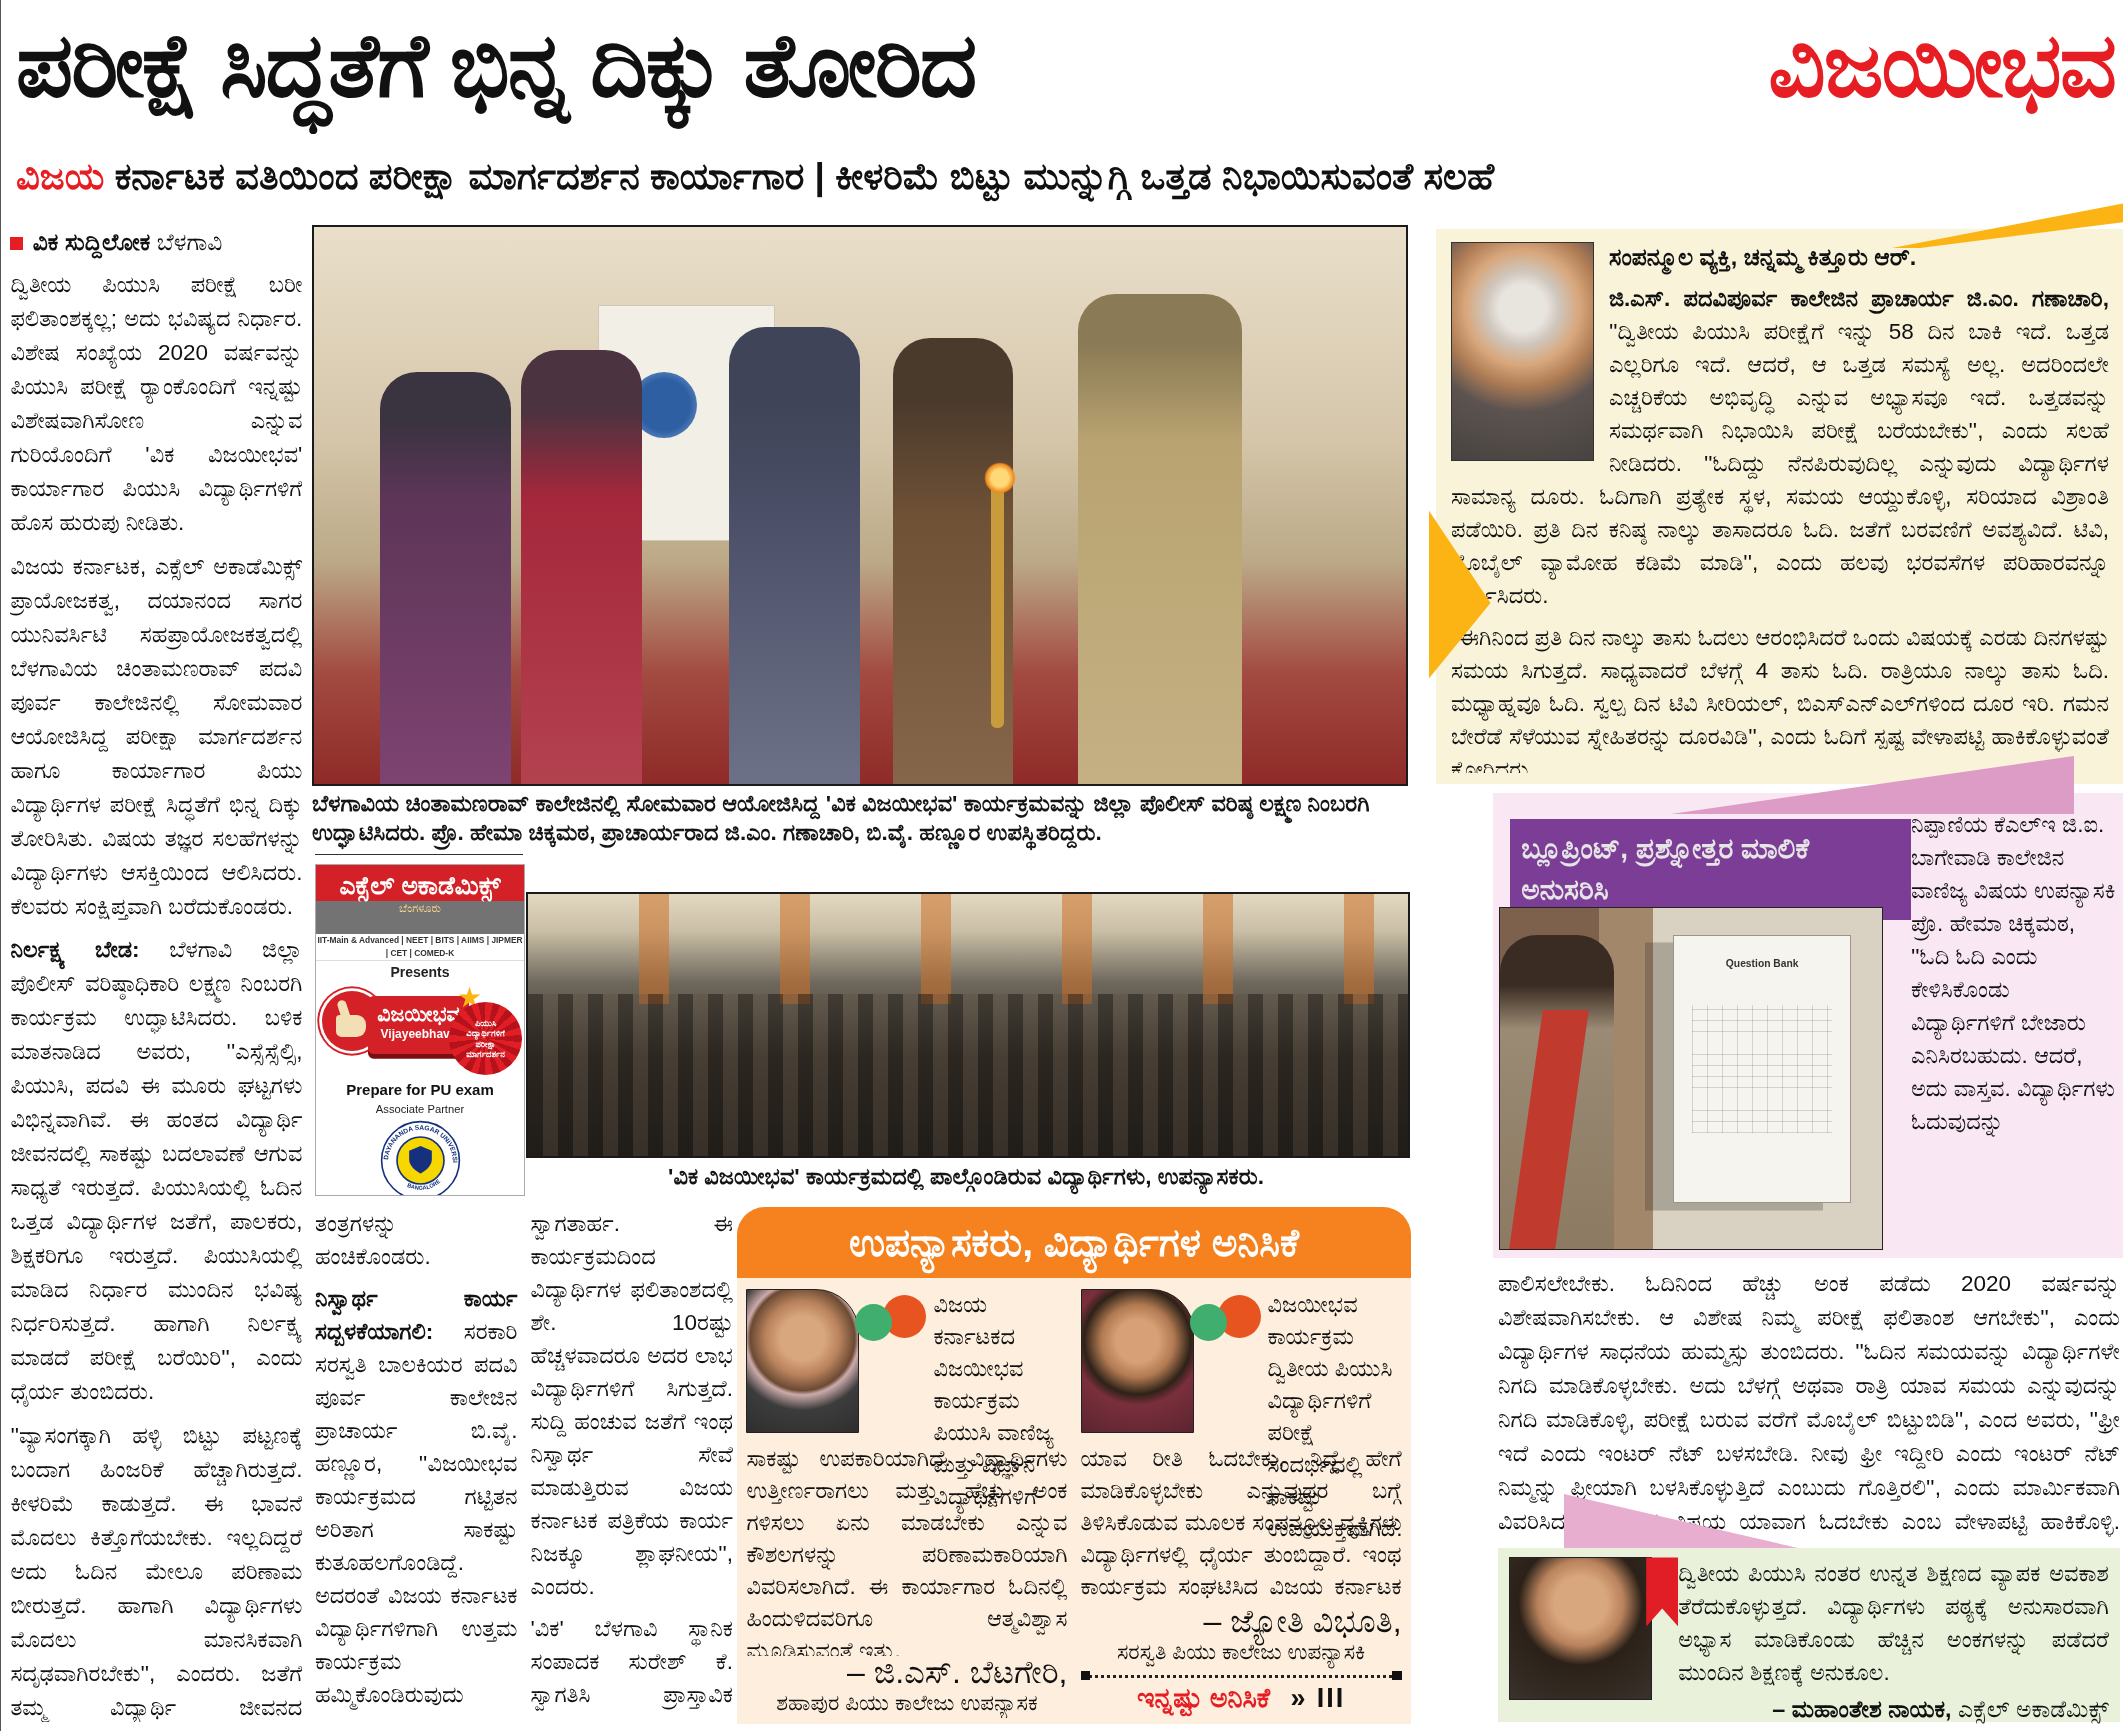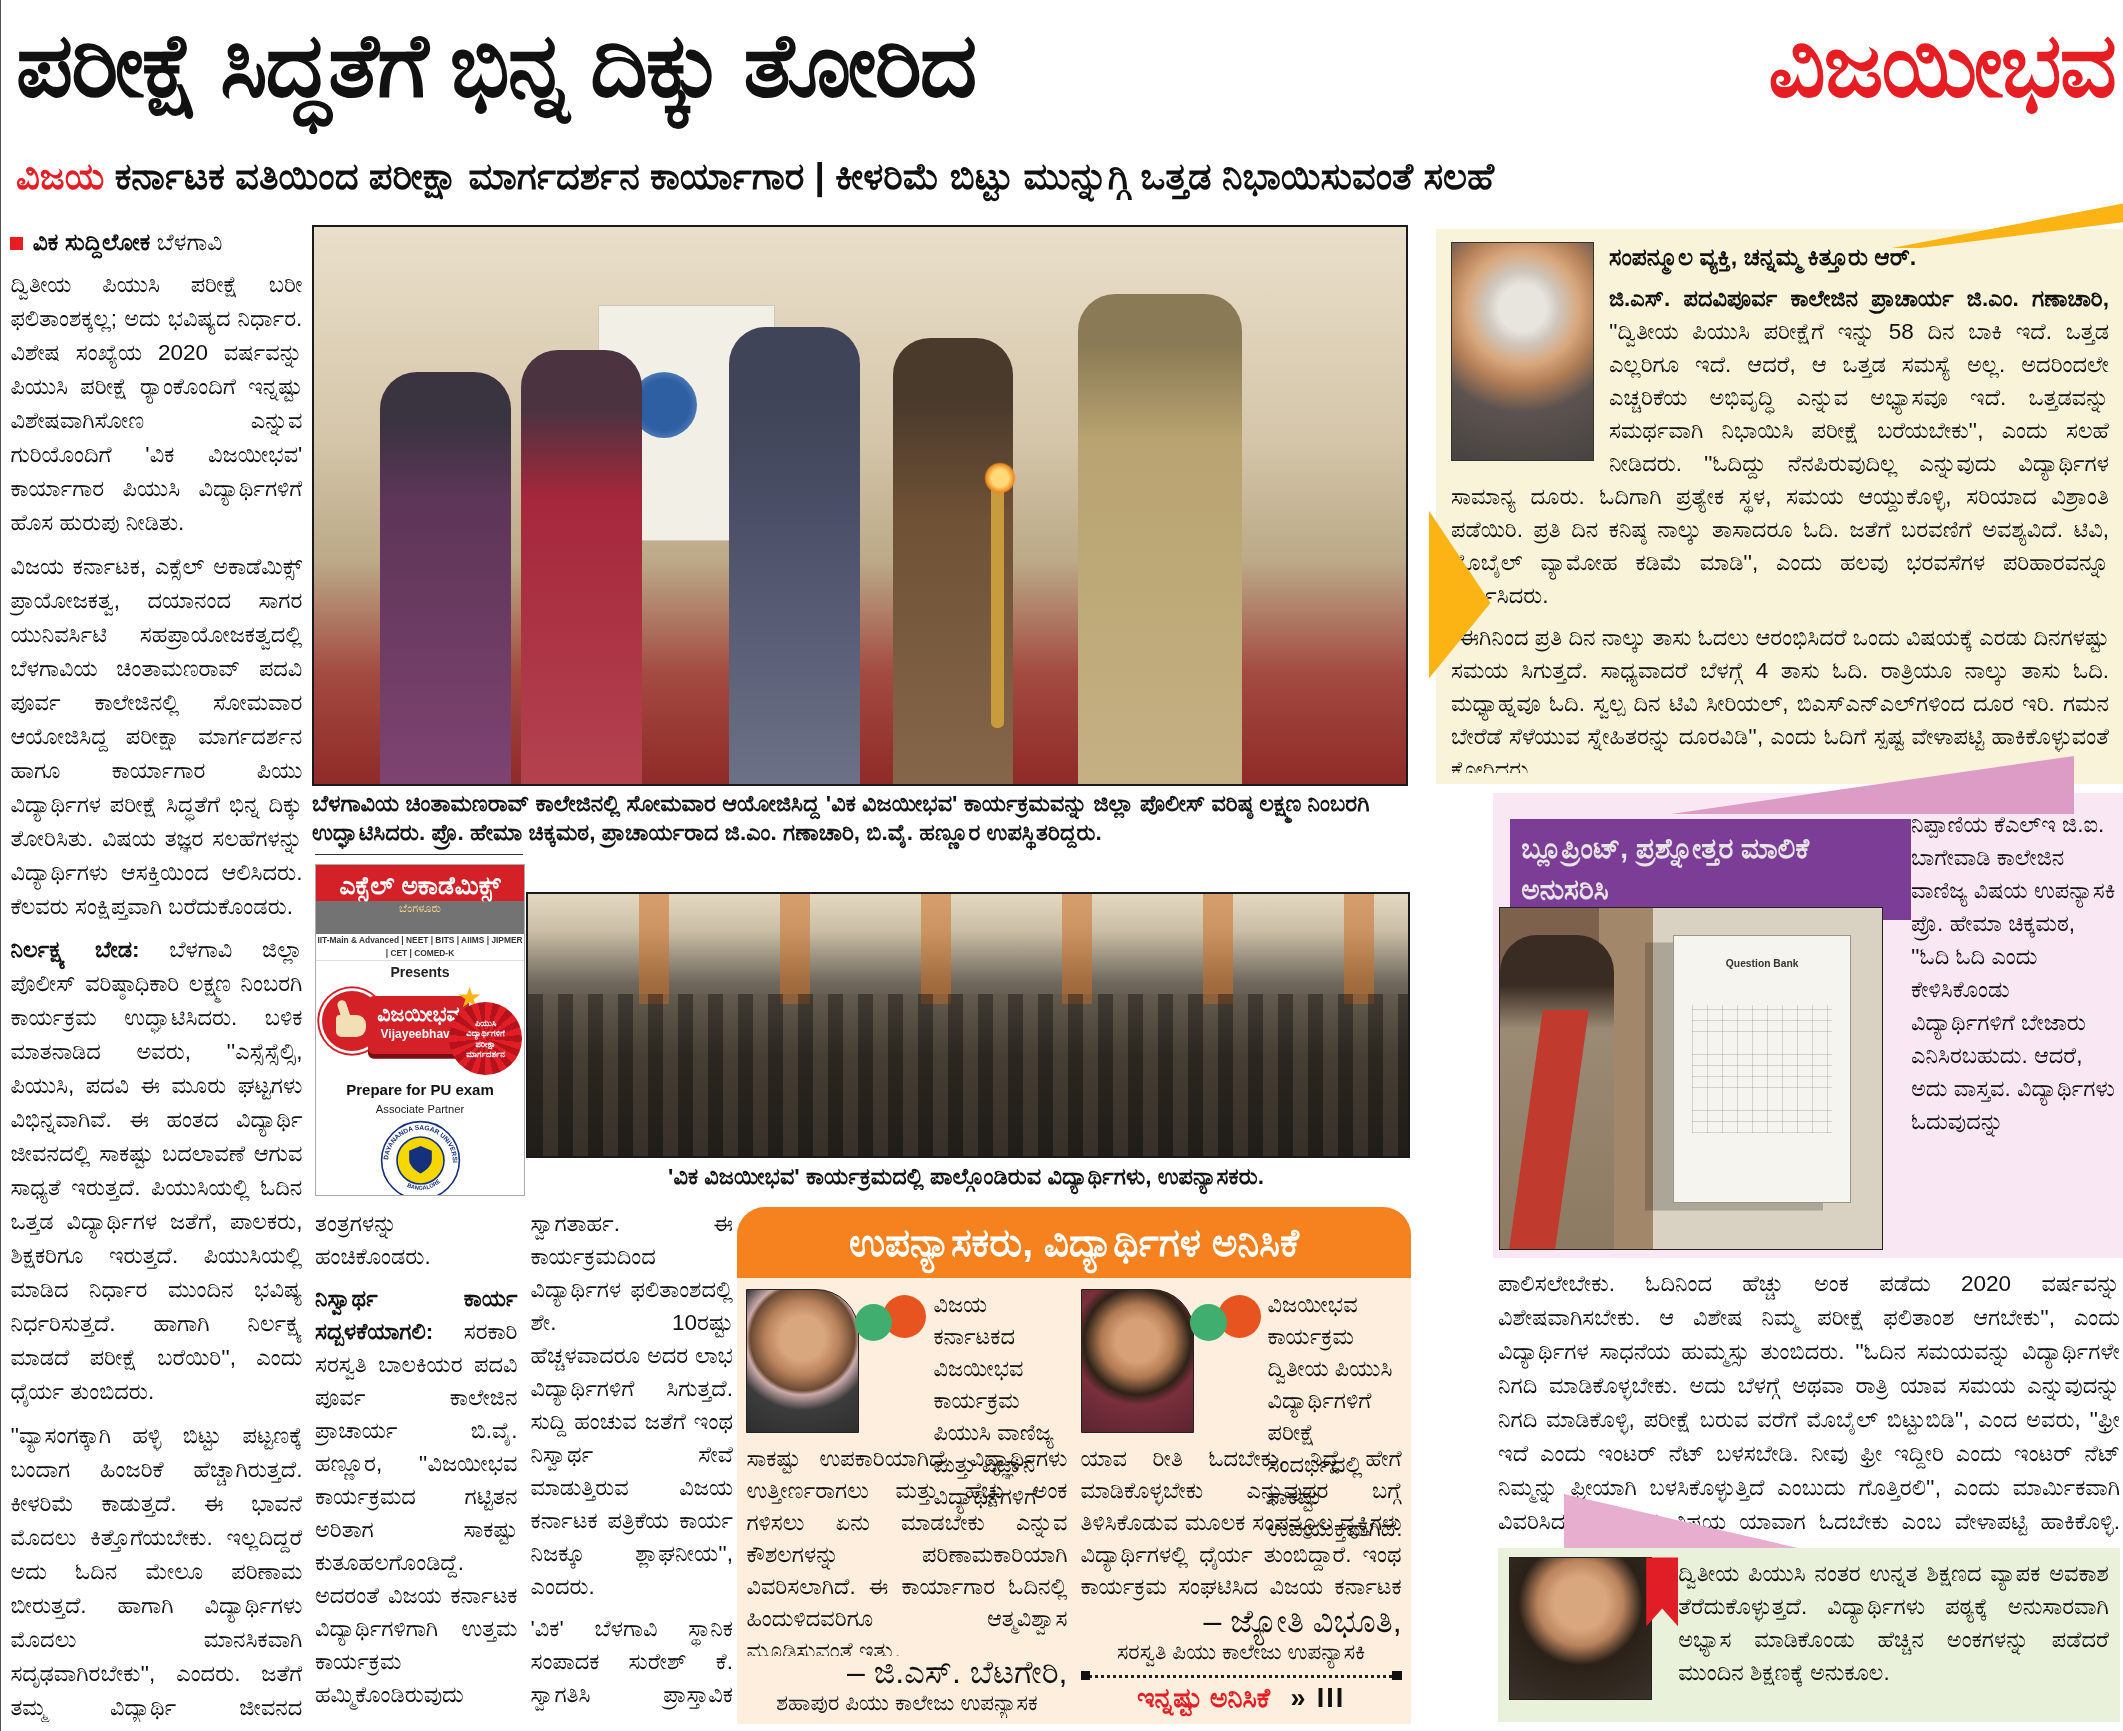--- a/index.html
+++ b/index.html
@@ -298,16 +298,19 @@
     <div class="pink-side">ನಿಪ್ಪಾಣಿಯ ಕೆಎಲ್‌ಇ ಜಿ.ಐ. ಬಾಗೇವಾಡಿ ಕಾಲೇಜಿನ ವಾಣಿಜ್ಯ ವಿಷಯ ಉಪನ್ಯಾಸಕಿ ಪ್ರೊ. ಹೇಮಾ ಚಿಕ್ಕಮಠ, ''ಓದಿ ಓದಿ ಎಂದು ಕೇಳಿಸಿಕೊಂಡು ವಿದ್ಯಾರ್ಥಿಗಳಿಗೆ ಬೇಜಾರು ಎನಿಸಿರಬಹುದು. ಆದರೆ, ಅದು ವಾಸ್ತವ. ವಿದ್ಯಾರ್ಥಿಗಳು ಓದುವುದನ್ನು</div>
   </div>
 
   <div class="right-text jtext">ಪಾಲಿಸಲೇಬೇಕು. ಓದಿನಿಂದ ಹೆಚ್ಚು ಅಂಕ ಪಡೆದು 2020 ವರ್ಷವನ್ನು ವಿಶೇಷವಾಗಿಸಬೇಕು. ಆ ವಿಶೇಷ ನಿಮ್ಮ ಪರೀಕ್ಷೆ ಫಲಿತಾಂಶ ಆಗಬೇಕು'', ಎಂದು ವಿದ್ಯಾರ್ಥಿಗಳ ಸಾಧನೆಯ ಹುಮ್ಮಸ್ಸು ತುಂಬಿದರು. ''ಓದಿನ ಸಮಯವನ್ನು ವಿದ್ಯಾರ್ಥಿಗಳೇ ನಿಗದಿ ಮಾಡಿಕೊಳ್ಳಬೇಕು. ಅದು ಬೆಳಗ್ಗೆ ಅಥವಾ ರಾತ್ರಿ ಯಾವ ಸಮಯ ಎನ್ನುವುದನ್ನು ನಿಗದಿ ಮಾಡಿಕೊಳ್ಳಿ, ಪರೀಕ್ಷೆ ಬರುವ ವರೆಗೆ ಮೊಬೈಲ್ ಬಿಟ್ಟುಬಿಡಿ'', ಎಂದ ಅವರು, ''ಫ್ರೀ ಇದೆ ಎಂದು ಇಂಟರ್ ನೆಟ್ ಬಳಸಬೇಡಿ. ನೀವು ಫ್ರೀ ಇದ್ದೀರಿ ಎಂದು ಇಂಟರ್ ನೆಟ್ ನಿಮ್ಮನ್ನು ಫ್ರೀಯಾಗಿ ಬಳಸಿಕೊಳ್ಳುತ್ತಿದೆ ಎಂಬುದು ಗೊತ್ತಿರಲಿ'', ಎಂದು ಮಾರ್ಮಿಕವಾಗಿ ವಿವರಿಸಿದರು. ''ಯಾವ ವಿಷಯ ಯಾವಾಗ ಓದಬೇಕು ಎಂಬ ವೇಳಾಪಟ್ಟಿ ಹಾಕಿಕೊಳ್ಳಿ. ನೆಗಡಿಯಿಂದ ದೂರ ಇರಿ. ಓದಿಗೆ ನೀಲನಕ್ಷೆ, ಪ್ರಶ್ನೋತ್ತರ ಮಾಲಿಕೆಯನ್ನು ಇಲಾಖೆ ಬಿಡುಗಡೆ ಮಾಡಿದೆ. ಅದನ್ನೆಲ್ಲ ಓದಿದವರು ಹೆಚ್ಚು ಅಂಕ ಗಳಿಸಬಹುದು. ಶೇ. 100 ಅಂಕ ಗಳಿಸುವ ಆಸೆ ಇದ್ದವರು ಪಠ್ಯವನ್ನು ವಿವರವಾಗಿ ಓದಲೇ ಬೇಕು'', ಎಂದ ಅವರು, ಪ್ರಶ್ನೋತ್ತರ ಮಾಲಿಕೆಯನ್ನು ಪವರ್ ಪಾಯಿಂಟ್ ಪ್ರೆಸೆಂಟೇಶನ್ ಮೂಲಕ ವಿವರಿಸಿದರು.</div>
 
   <div class="green">
     <div class="deco-green"></div>
     <div class="green-photo"></div>
     <div class="flag"></div>
     <div class="green-text jtext">ದ್ವಿತೀಯ ಪಿಯುಸಿ ನಂತರ ಉನ್ನತ ಶಿಕ್ಷಣದ ವ್ಯಾಪಕ ಅವಕಾಶ ತೆರೆದುಕೊಳ್ಳುತ್ತದೆ. ವಿದ್ಯಾರ್ಥಿಗಳು ಪಠ್ಯಕ್ಕೆ ಅನುಸಾರವಾಗಿ ಅಭ್ಯಾಸ ಮಾಡಿಕೊಂಡು ಹೆಚ್ಚಿನ ಅಂಕಗಳನ್ನು ಪಡೆದರೆ ಮುಂದಿನ ಶಿಕ್ಷಣಕ್ಕೆ ಅನುಕೂಲ.</div>
+    <div class="green-attr">
+      <span class="name">– ಮಹಾಂತೇಶ ನಾಯಕ,</span><span> ಎಕ್ಸೆಲ್ ಅಕಾಡೆಮಿಕ್ಸ್</span>
+    </div>
   </div>
 
 </div>
 
 
 </body></html>

